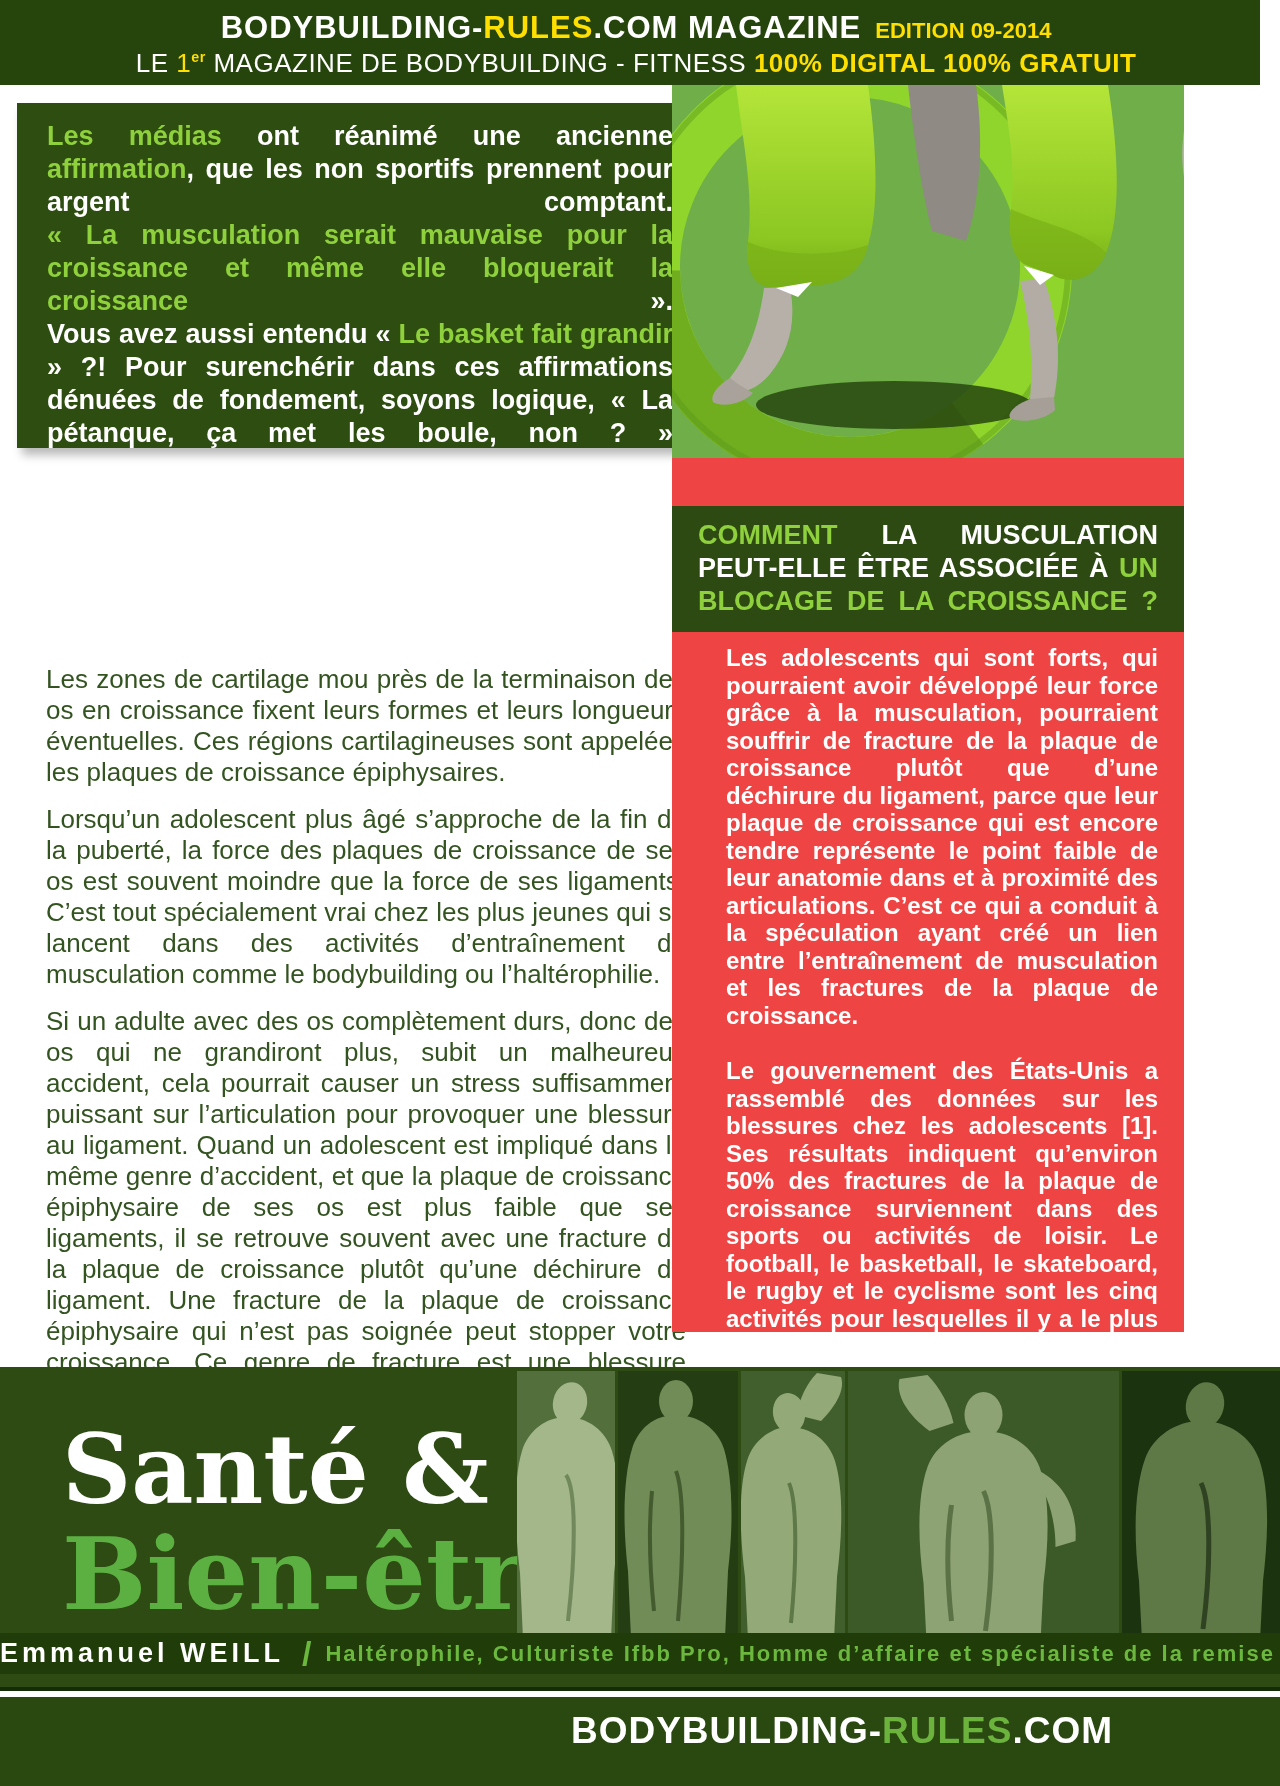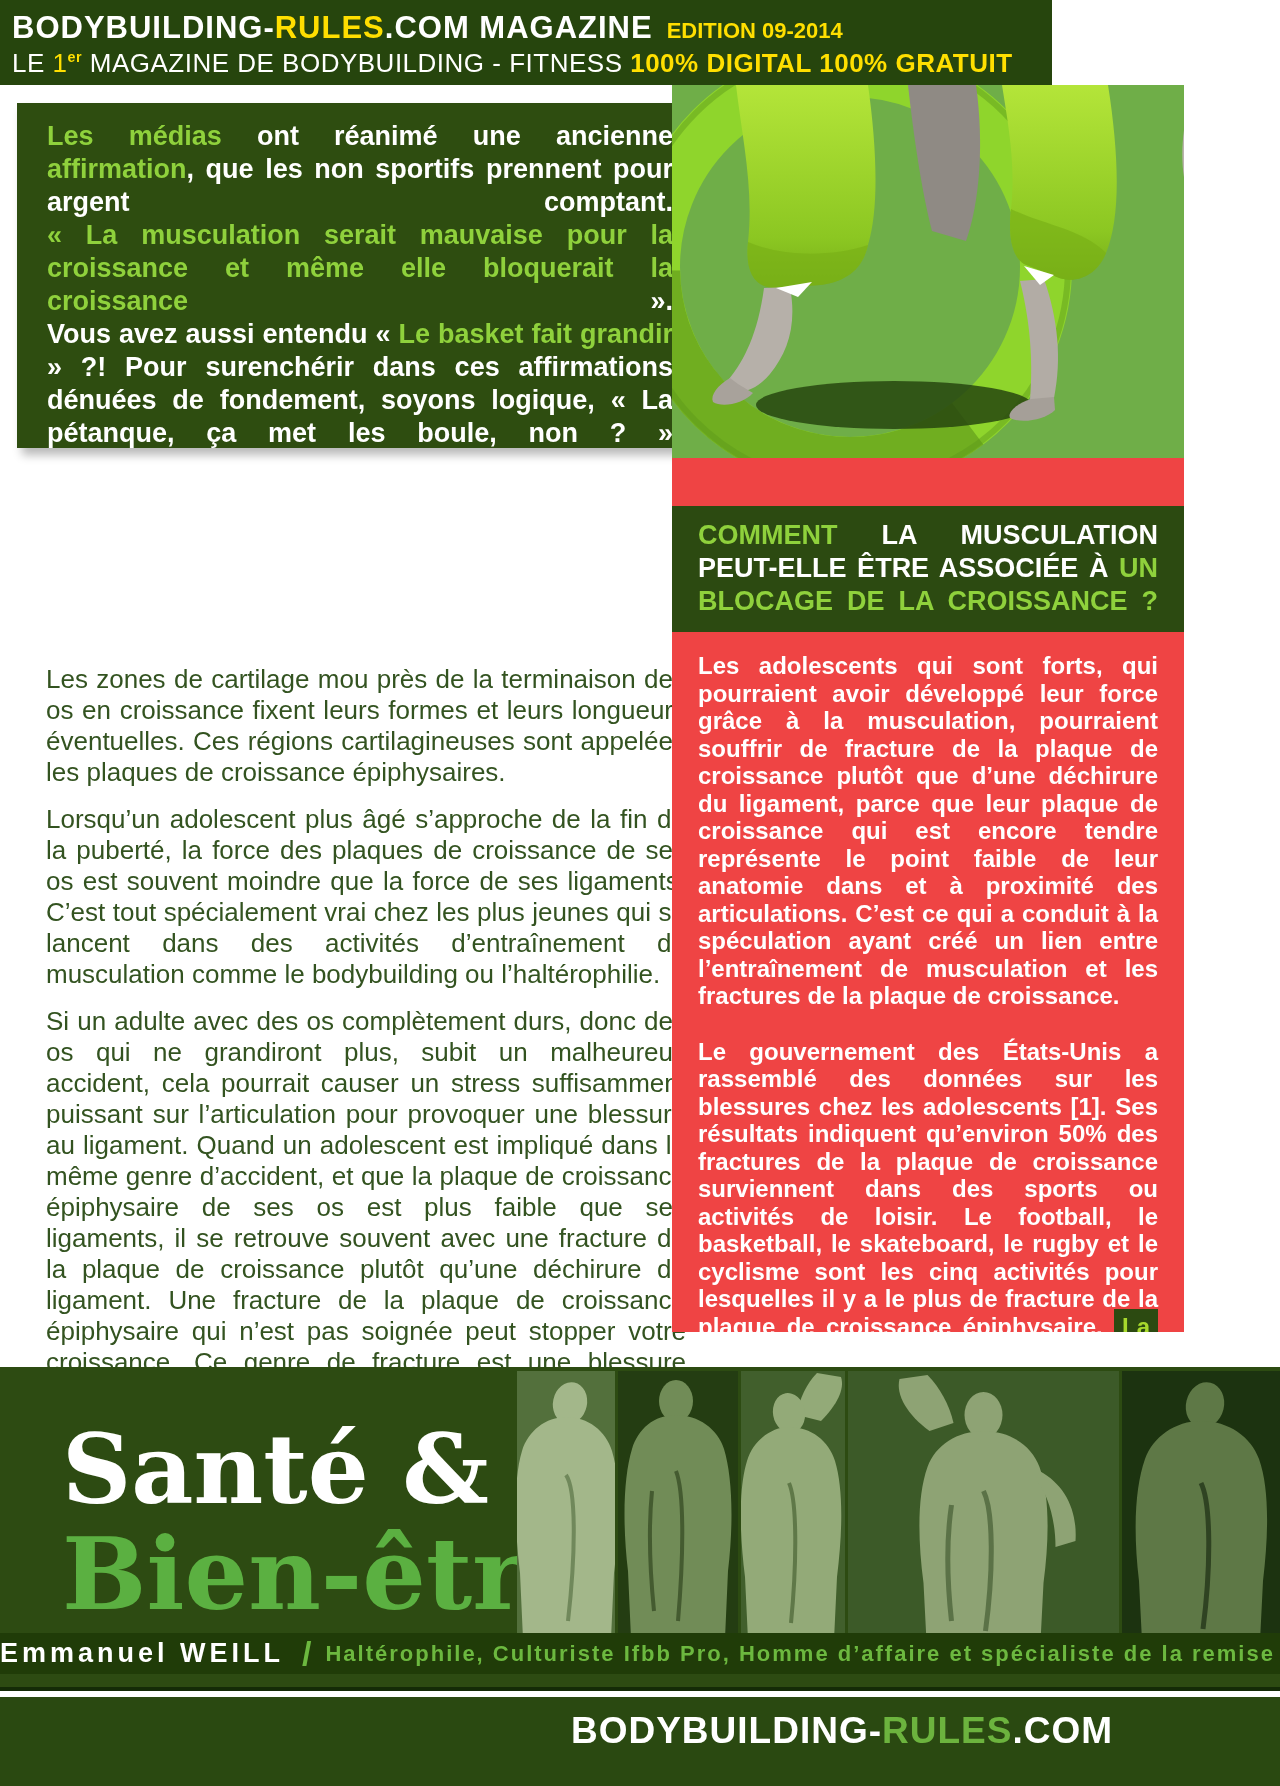--- a/index.html
+++ b/index.html
@@ -7,22 +7,22 @@
   .page {
     position: relative;
     width: 1280px; height: 1786px;
     margin: 0 auto;
     background: #ffffff;
     font-family: "Liberation Sans", sans-serif;
     overflow: hidden;
   }
   
   .masthead {
-    position: absolute; left:0; top:0; width:1052px; height:85px;
-    background:#26450d; color:#fff; padding-left:12px;
+    position: absolute; left:0; top:0; width:1260px; height:85px;
+    background:#26450d; color:#fff; text-align:center;padding-left:12px;
   }
   .masthead .line1 { margin-top:10px; font-size:31px; font-weight:bold; letter-spacing:1px; }
   .masthead .line1 .seg-yellow { color:#ffdf00; }
   .masthead .edition { font-size:22px; color:#ffdf00; font-weight:bold; margin-left:14px; letter-spacing:0; }
   .masthead .line2 { margin-top:2px; font-size:26px; letter-spacing:0.5px; }
   .seg-white { color:#ffffff; }
   .seg-green { color:#8fd13c; }
   .seg-yellow { color:#ffdf00; }
   .seg-yellow_bold { color:#ffdf00; font-weight:bold; }
   .seg-yellow_sup { color:#ffdf00; font-weight:bold; vertical-align:super; font-size:55%; }
@@ -54,22 +54,22 @@
   .right-col {
     position:absolute; left:672px; top:85px; width:512px; height:1247px;
     background:#ef4444; overflow:hidden;
   }
   .hero-illustration { display:block; width:570px; height:373px; }
   .question-heading {
     margin-top:48px; background:#2c4a11; padding:13px 26px 14px 26px;
     font-size:27px; font-weight:bold; line-height:33px;
     text-align:justify; text-align-last:justify; color:#fff;
   }
-  .right-paras { padding:20px 26px 0 26px; font-size:24px; font-weight:bold;
-    line-height:27.5px; color:#fff; text-align:justify; }
+  .right-paras { padding:12px 26px 0 26px; font-size:24px; font-weight:bold;
+    line-height:27.5px; color:#fff; text-align:justify;margin-left:28px; }
   .right-paras p + p { margin-top:28px; }
   .seg-highlight {
     background:#2c4a11; color:#a8da2d; padding:4px 8px;
     -webkit-box-decoration-break:clone; box-decoration-break:clone;
   }
 
   
   .banner {
     position:absolute; left:0; top:1367px; width:1280px; height:356px;
     background:#2d4b12; overflow:hidden;

